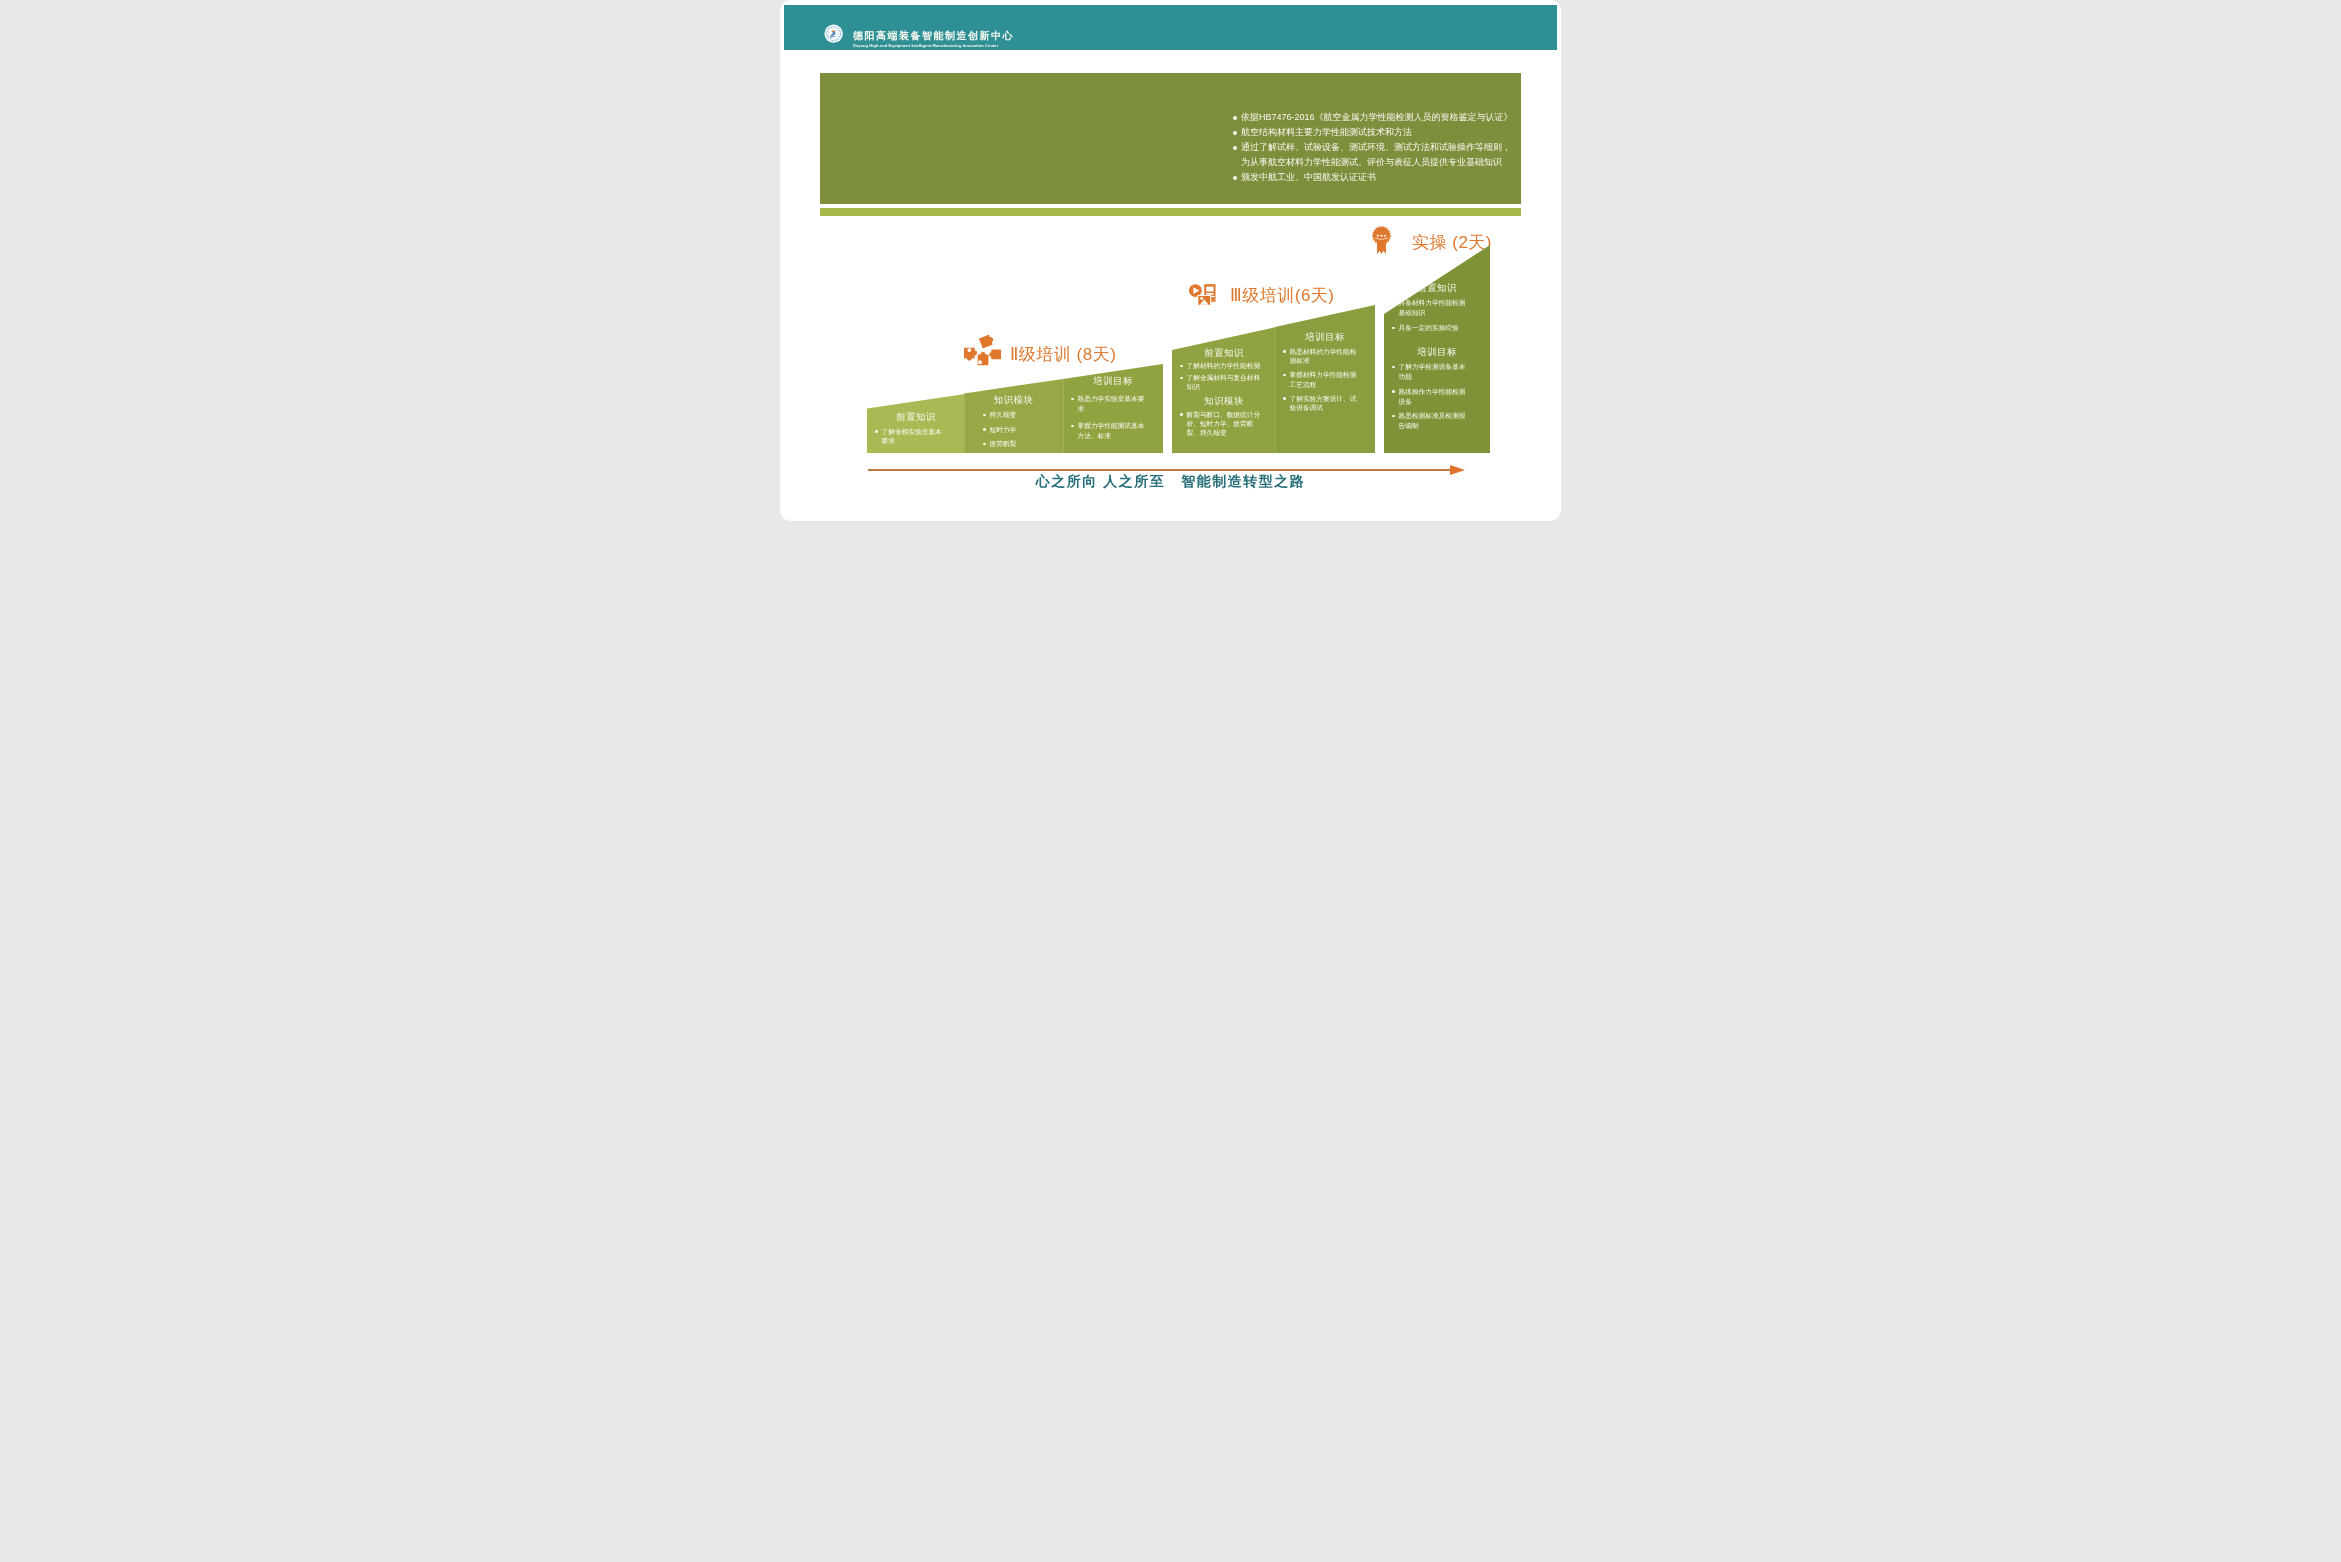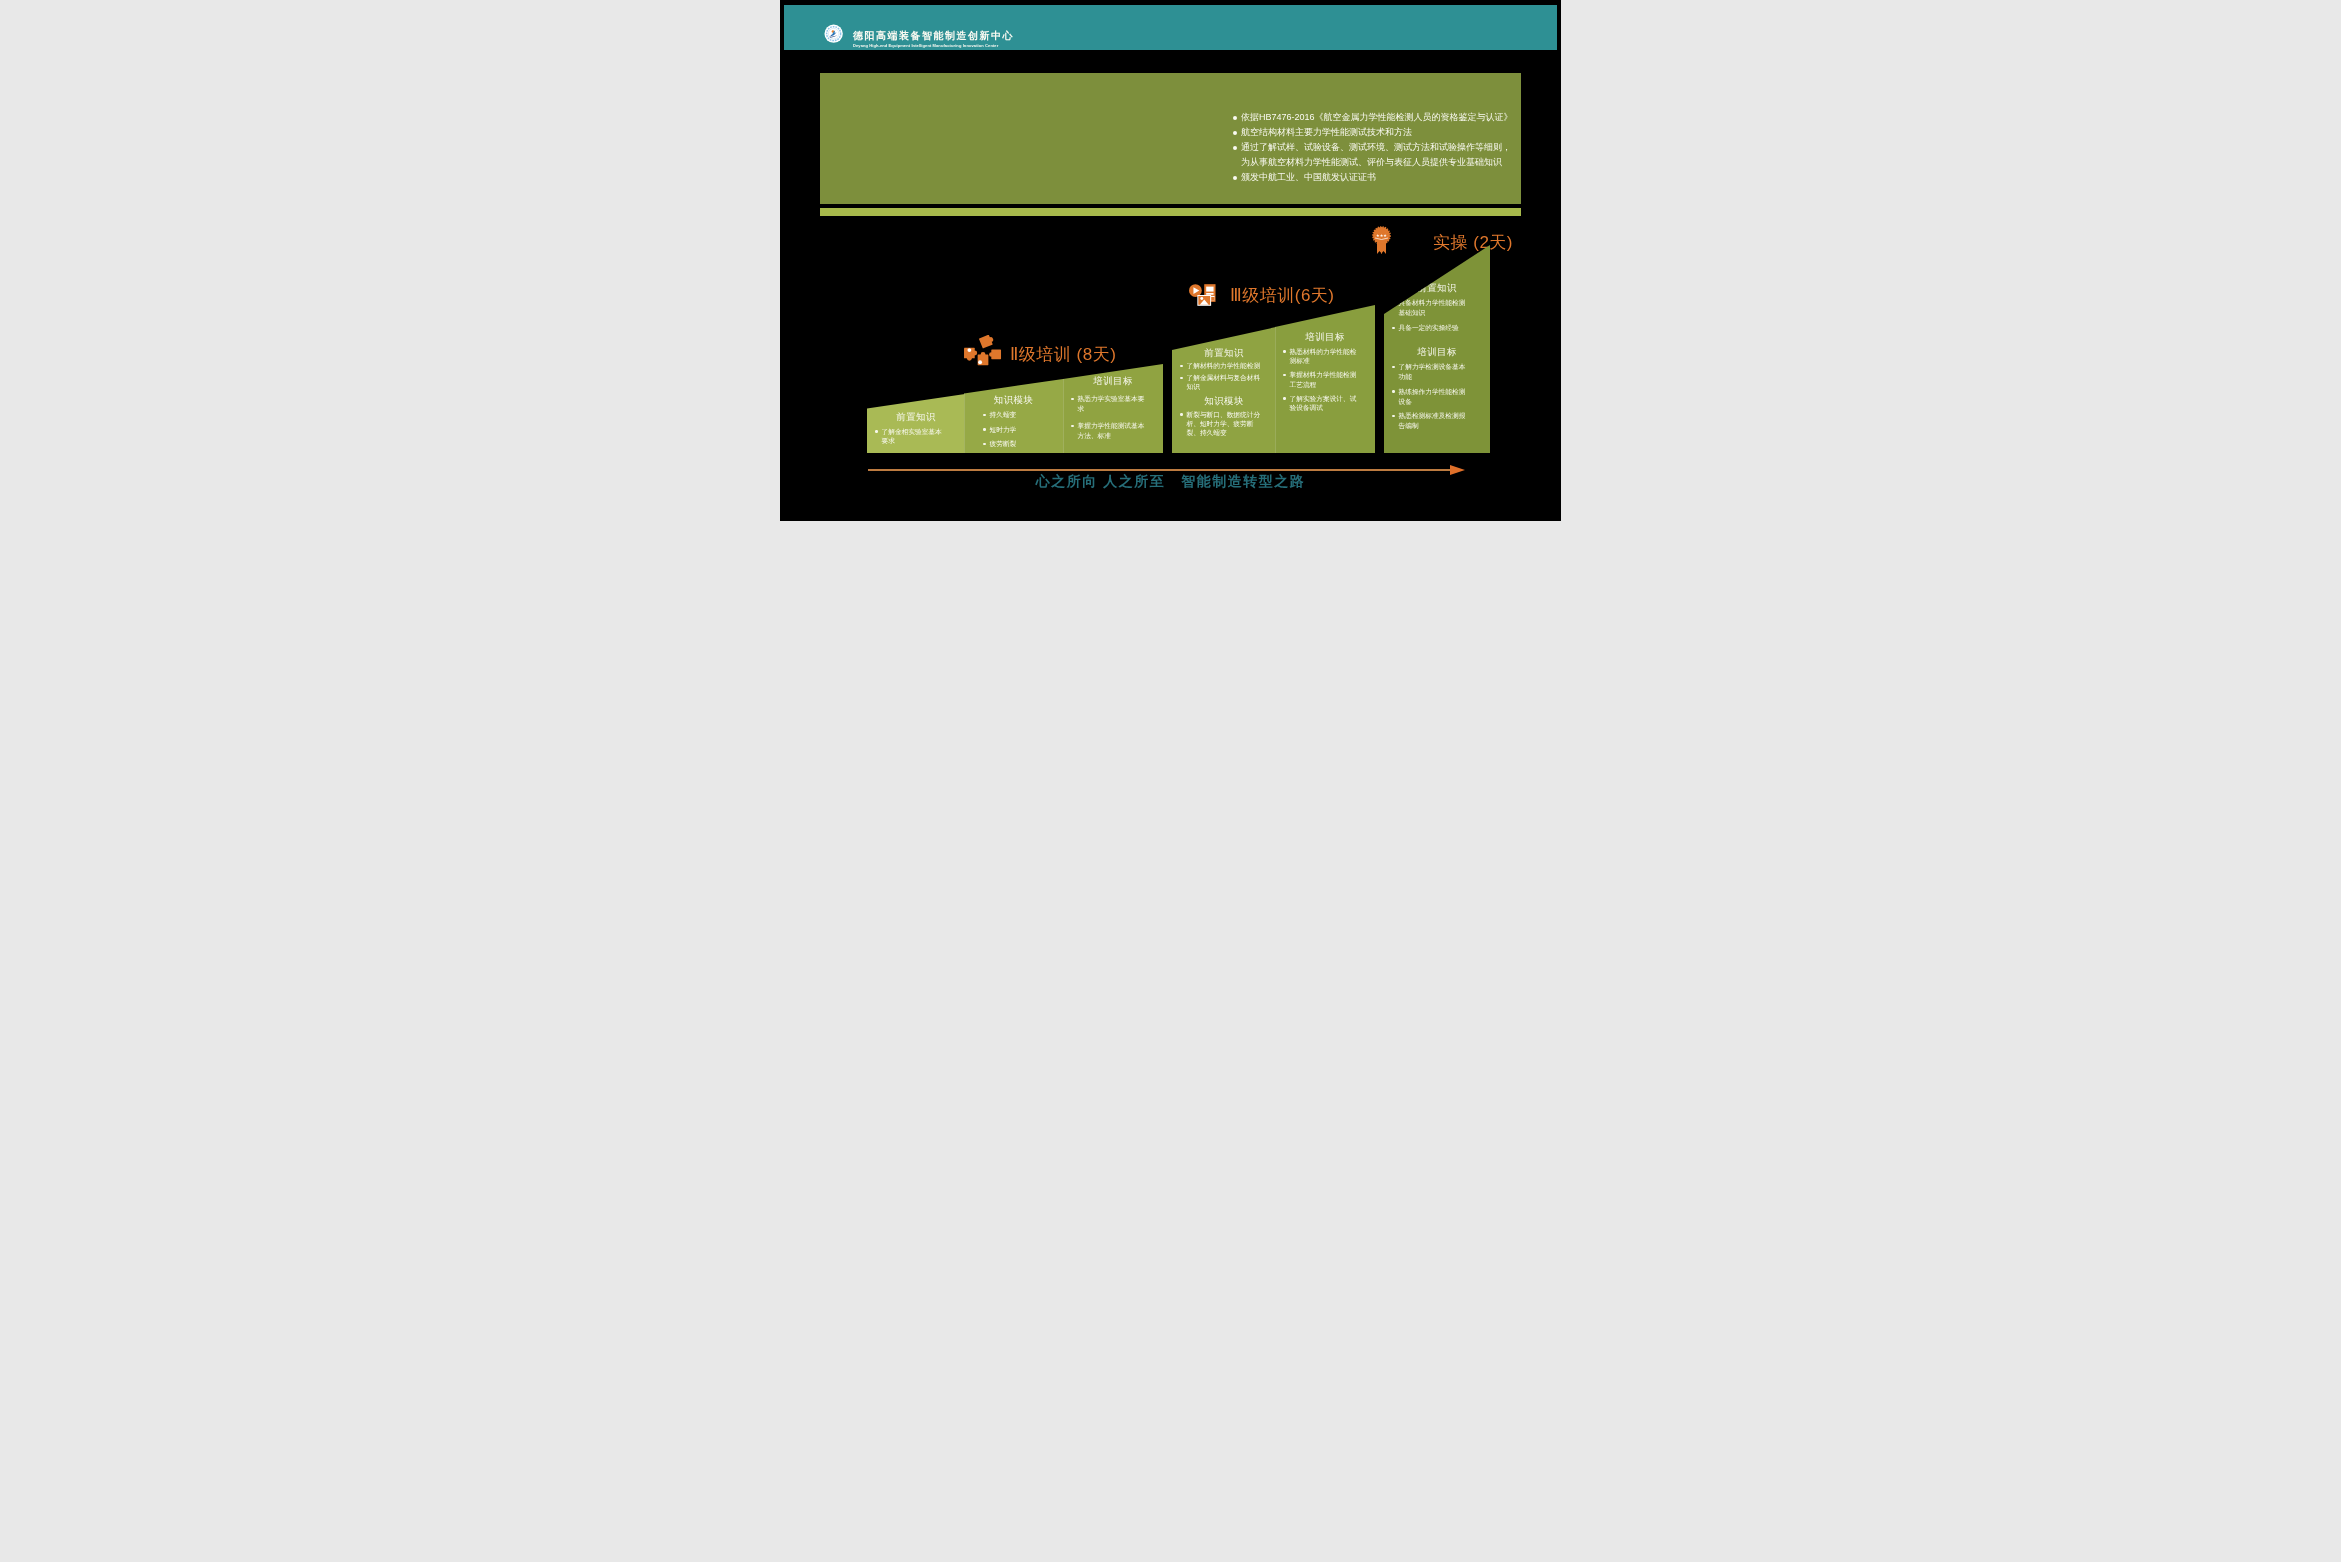--- a/index.html
+++ b/index.html
@@ -4,21 +4,21 @@
 <style>
   :root{
     --teal:#2E9094; --banner:#7D8F3C; --strip:#A7B94B;
     --c1:#A9BA55; --c2:#96A946; --c3:#90A341; --c4:#8FA342; --c5:#899E3E; --c6:#7E9338;
     --orange:#DF772C; --arrow-line:#BD7B40; --arrow-head:#E0702A;
     --slogan:#266E79; --ink:#FAFAF2;
   }
   *{margin:0;padding:0;box-sizing:border-box;}
   html,body{background:#e8e8e8;}
   body{font-family:"Liberation Sans","DejaVu Sans",sans-serif;}
-  .page{position:relative;width:781px;height:521px;background:#000000;overflow:hidden;margin:0 auto;}
+  .page{position:relative;width:781px;height:521px;background:#ffffff;overflow:hidden;margin:0 auto;border-radius:11px;}
 
   
   .topbar{position:absolute;left:4px;right:4px;top:5px;height:45px;background:var(--teal);display:flex;align-items:center;}
   .logo{position:absolute;left:40px;top:19.3px;width:19.3px;height:19.3px;}
   .org{position:absolute;left:69px;top:25px;}
   .org-cn{color:var(--ink);font-size:10px;font-weight:bold;letter-spacing:1.5px;line-height:12px;}
   .org-en{color:var(--ink);font-size:4px;font-weight:bold;letter-spacing:0.1px;margin-top:1px;}
 
   
   .banner{position:absolute;left:40px;top:73px;width:701px;height:131px;background:var(--banner);}
@@ -54,21 +54,21 @@
   .c6 .cb-text{max-width:70px;line-height:10px;}
   .c6 .cbullet{margin-top:4.5px;}
   .c6 .b2{margin-top:5.5px;}
   .c6 .sec2-head{margin-top:13px;}
 
   
   .lvl{position:absolute;display:flex;align-items:center;color:var(--orange);white-space:nowrap;}
   .lvl-text{font-size:17px;letter-spacing:0.5px;}
   .lvl2{left:183px;top:335px;gap:6px;}
   .lvl3{left:409px;top:283px;gap:13px;}
-  .lvl4{left:591px;top:226px;gap:41px;align-items:flex-start;}
+  .lvl4{left:591px;top:226px;gap:20px;align-items:flex-start;}
   .lvl4 .lvl-text{margin-top:5px;}
 
   
   .arrow-line{position:absolute;left:88px;top:469px;width:584px;height:1.5px;background:var(--arrow-line);}
   .arrow-head{position:absolute;left:670px;top:465px;width:0;height:0;border-left:15px solid var(--arrow-head);border-top:5px solid transparent;border-bottom:5px solid transparent;}
   .slogan{position:absolute;left:0;top:473px;width:100%;display:flex;justify-content:center;gap:16px;color:var(--slogan);font-weight:bold;font-size:14px;letter-spacing:1.5px;}
 </style>
 </head>
 <body>
 

